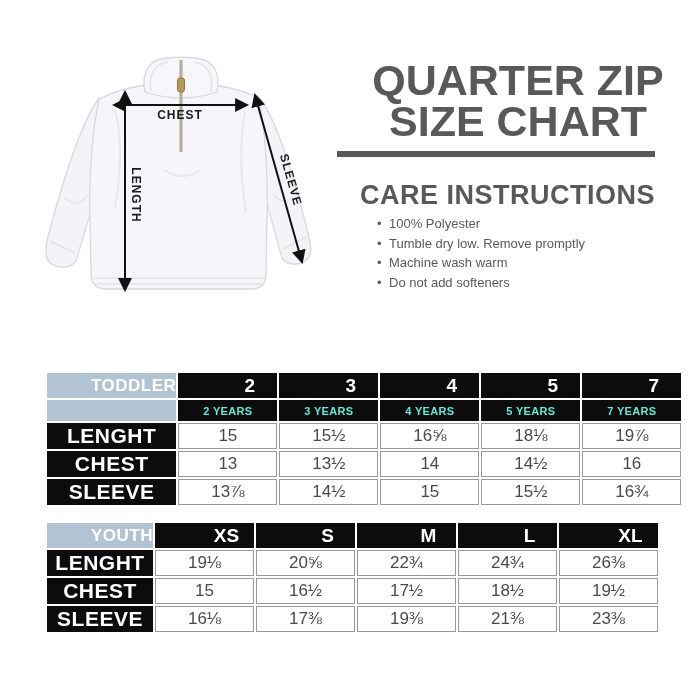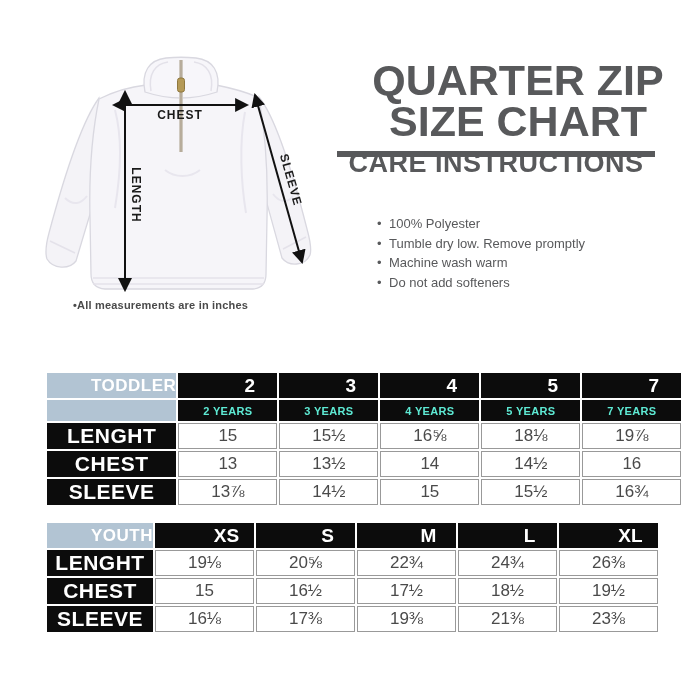--- a/index.html
+++ b/index.html
@@ -9,21 +9,21 @@
   
   .figure { position:absolute; left:25px; top:48px; width:310px; height:260px; }
   .figure svg { display:block; }
   .measure-note { position:absolute; left:73px; top:299px; font-size:11px; font-weight:bold;
                   color:#4a4a4a; letter-spacing:0.2px; }
 
   
   .title-block { position:absolute; left:340px; top:60px; width:356px; text-align:center;
                  color:#58595b; font-weight:bold; font-size:43px; line-height:41px; letter-spacing:0px; }
   .title-divider { position:absolute; left:337px; top:151px; width:318px; height:6px; background:#58595b; }
-  .care-heading { position:absolute; left:337px; top:148px; width:318px; text-align:center;
+  .care-heading { position:absolute; left:337px; top:180px; width:318px; text-align:right;
                   font-size:27px; font-weight:bold; color:#58595b; letter-spacing:0.5px; }
   .care-list { position:absolute; left:377px; top:214px; margin:0; padding:0; list-style:none;
                font-size:13px; color:#58595b; }
   .care-list li { line-height:19.5px; padding-left:12px; position:relative; }
   .care-list li::before { content:"•"; position:absolute; left:0; top:0; }
 
   
   table.size-table { position:absolute; left:45px; border-collapse:separate; border-spacing:2px; }
   table.size-table td { box-sizing:border-box; text-align:center; vertical-align:middle; padding:0; }
   td.col-label { width:102px; }
@@ -84,21 +84,20 @@
 
       <line x1="89" y1="57" x2="222" y2="57" stroke="#111" stroke-width="2" marker-start="url(#arrow)" marker-end="url(#arrow)"></line>
       <line x1="100" y1="44" x2="100" y2="242" stroke="#111" stroke-width="2" marker-start="url(#arrow)" marker-end="url(#arrow)"></line>
       <line x1="230" y1="47" x2="277" y2="214" stroke="#111" stroke-width="2" marker-start="url(#arrow)" marker-end="url(#arrow)"></line>
 
       <text x="155" y="71" text-anchor="middle" font-size="12" font-weight="bold" fill="#1a1a1a" letter-spacing="1">CHEST</text>
       <text transform="translate(107,147) rotate(90)" text-anchor="middle" font-size="12" font-weight="bold" fill="#1a1a1a" letter-spacing="1">LENGTH</text>
       <text transform="translate(262,133) rotate(74)" text-anchor="middle" font-size="12" font-weight="bold" fill="#1a1a1a" letter-spacing="1">SLEEVE</text>
     </svg>
   </div>
-  <div class="measure-note">•All measurements are in inches</div>
 
   <div class="title-block">
     <div>QUARTER ZIP</div>
     <div>SIZE CHART</div>
   </div>
   <div class="title-divider"></div>
   <div class="care-heading">CARE INSTRUCTIONS</div>
   <ul class="care-list">
     <li>100% Polyester</li>
     <li>Tumble dry low. Remove promptly</li>

